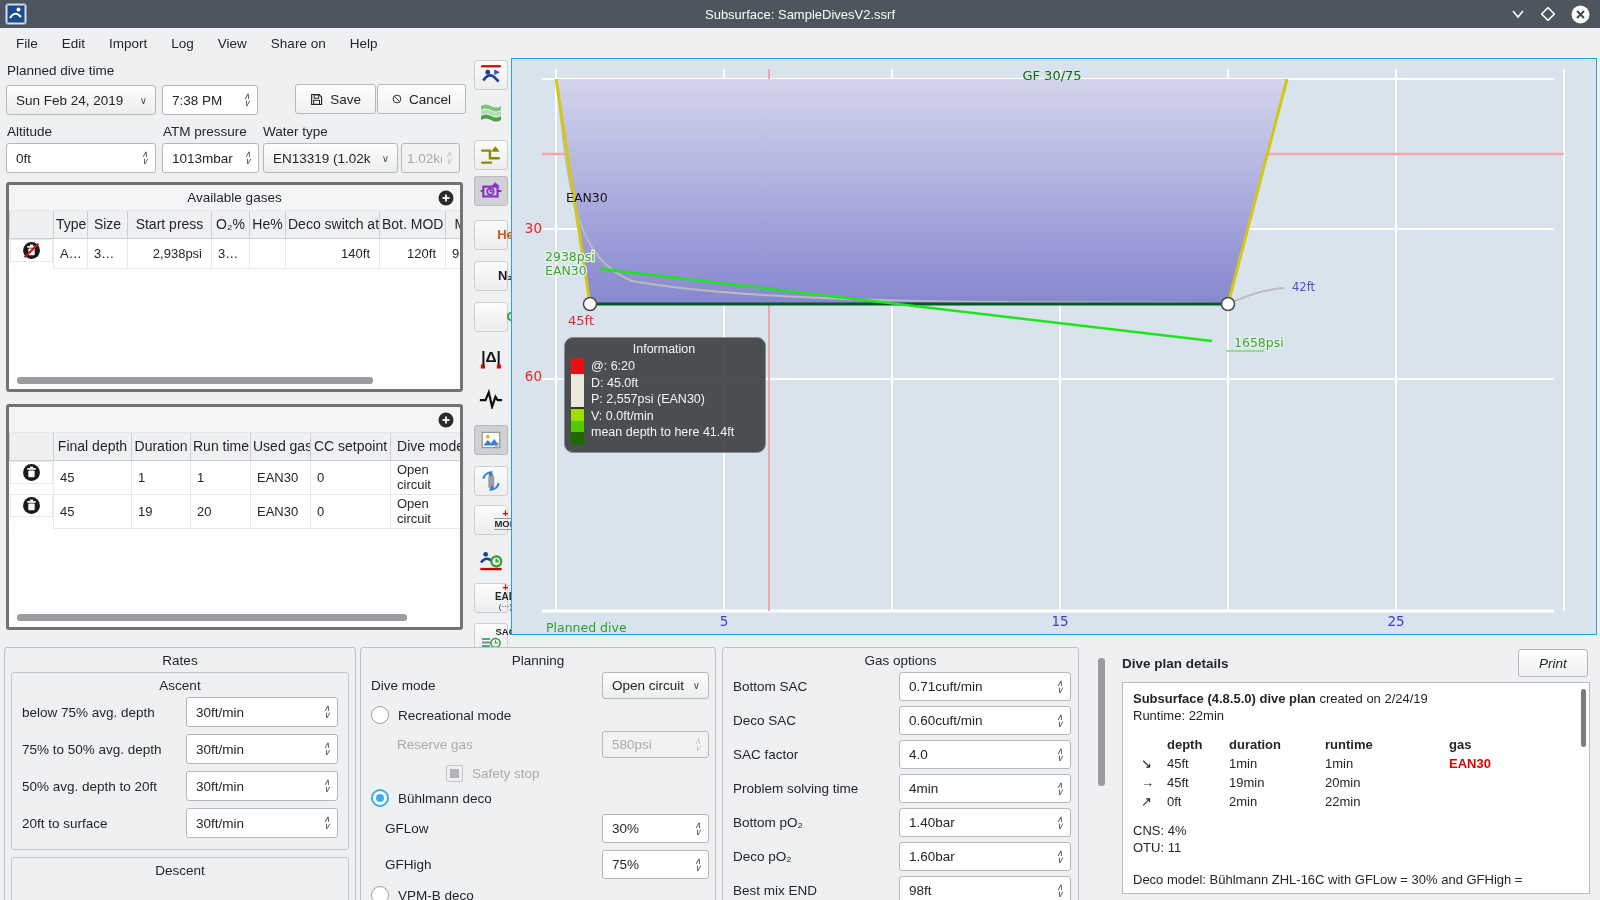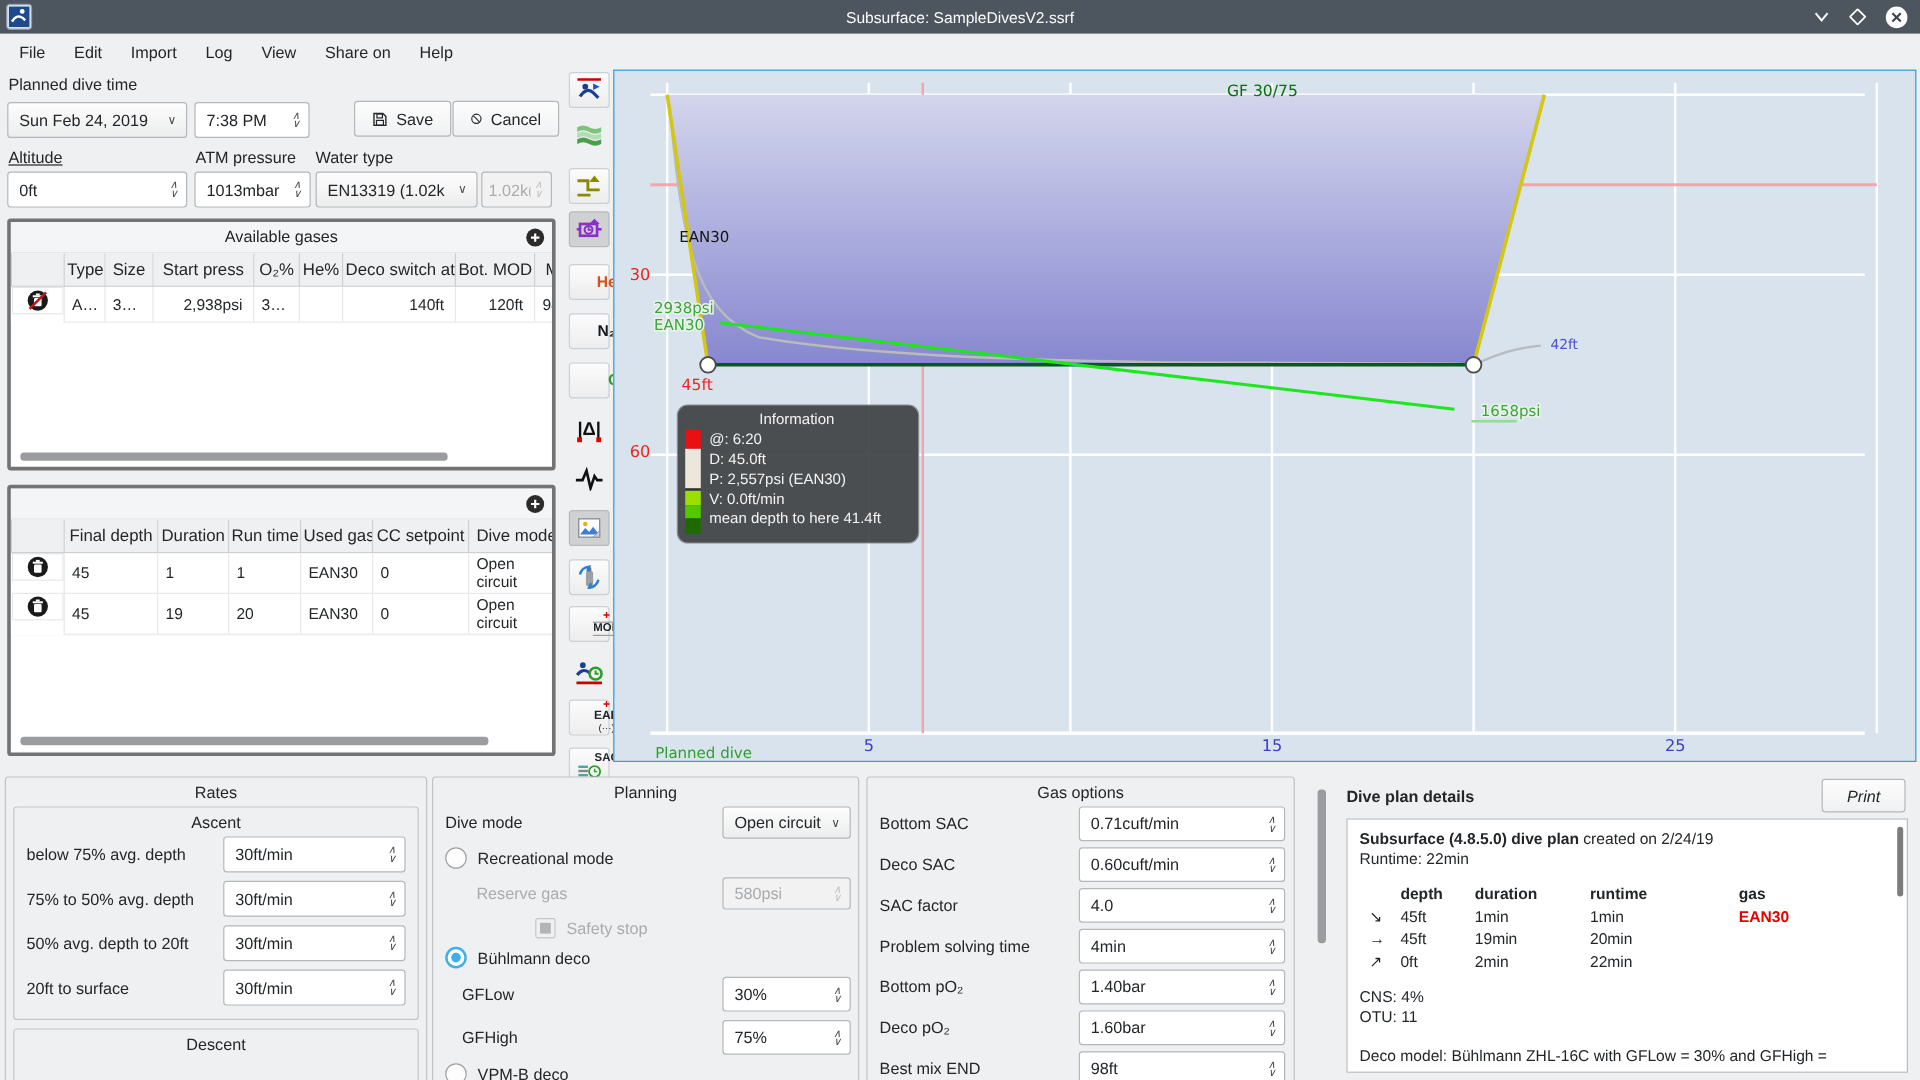--- a/index.html
+++ b/index.html
@@ -161,21 +161,21 @@
       <span>Save</span>
     </div>
     <div class="btn" style="position:absolute; left:377px; top:27px; width:89px;">
       <svg width="14" height="14" viewBox="0 0 16 16">
           <circle cx="8" cy="8" r="6.2" fill="none" stroke="#232629" stroke-width="1.5"></circle>
           <line x1="3.8" y1="3.8" x2="12.2" y2="12.2" stroke="#232629" stroke-width="1.5"></line>
         </svg>
       <span>Cancel</span>
     </div>
 
-    <div class="grouplabel" style="position:absolute; left:7px; top:67px;text-decoration:underline;">Altitude</div>
+    <div class="grouplabel" style="position:absolute; left:7px; top:67px;">Altitude</div>
     <div class="grouplabel" style="position:absolute; left:163px; top:67px;">ATM pressure</div>
     <div class="grouplabel" style="position:absolute; left:263px; top:67px;">Water type</div>
 
     <div class="spin" style="position:absolute; left:6px; top:86px; width:150px;">
       <span class="val">0ft</span>
       <span class="arrows">
           <i>∧</i>
           <i>∨</i>
         </span>
     </div>

